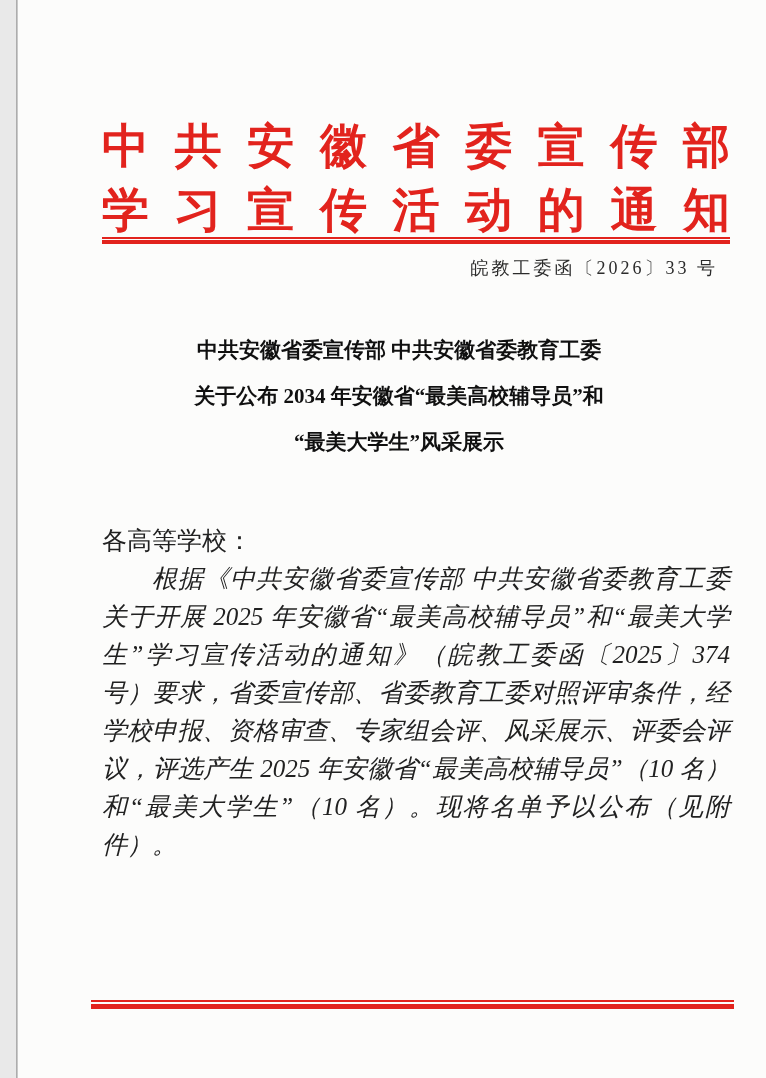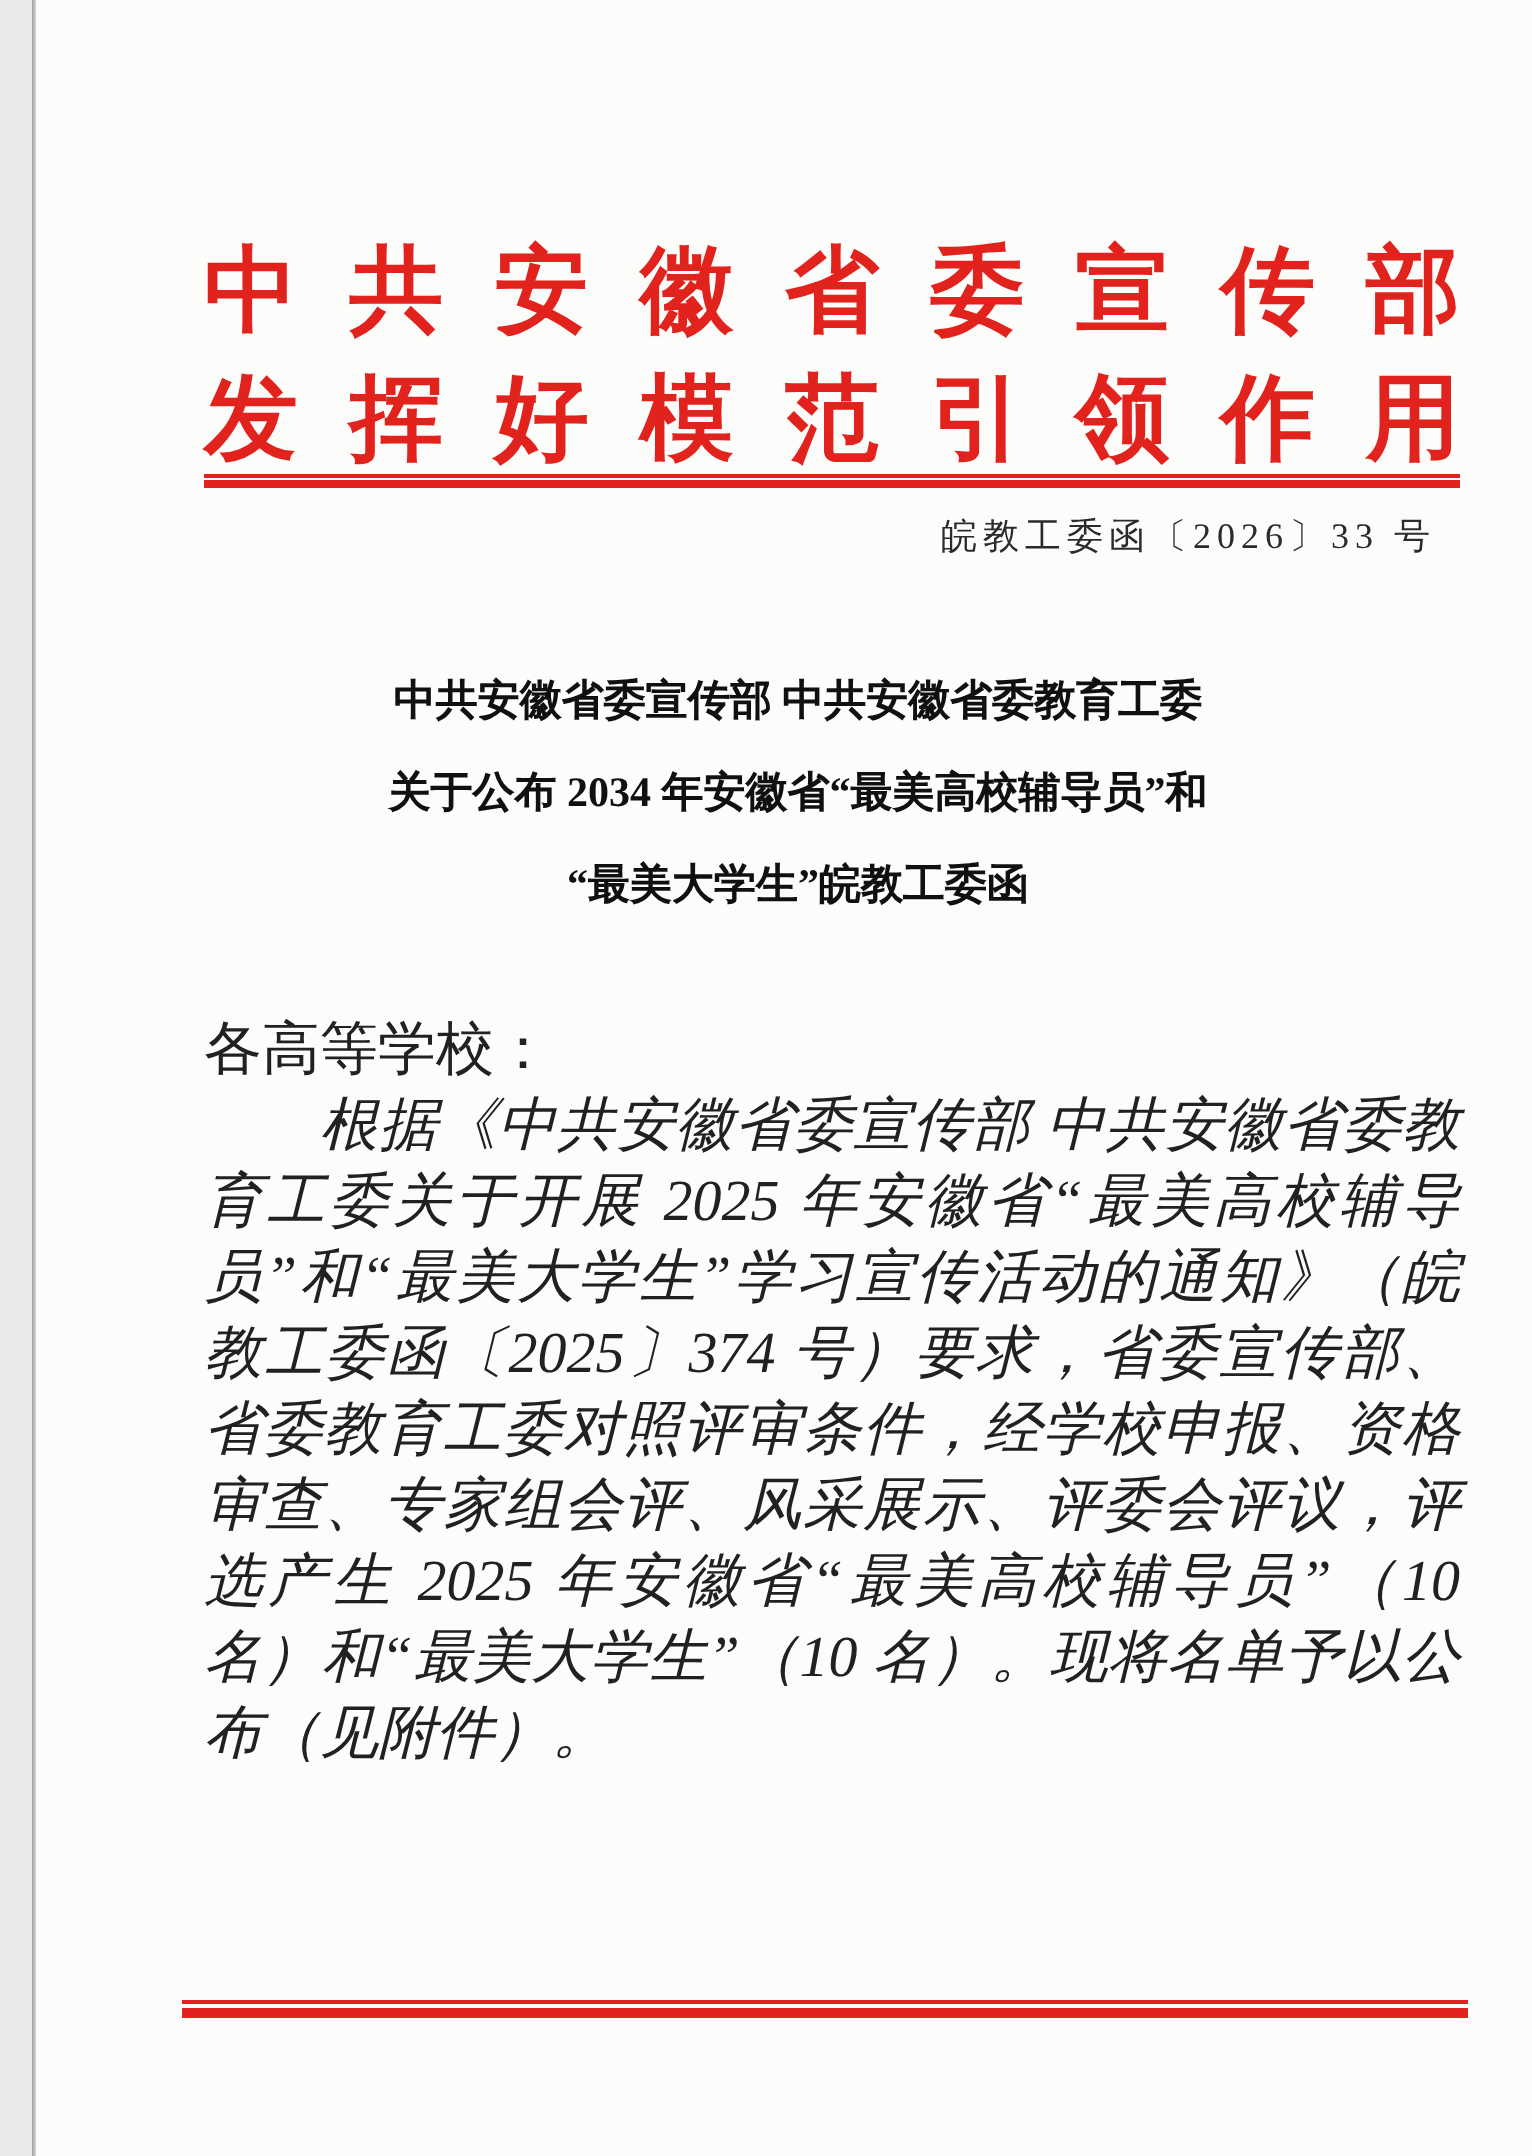--- a/index.html
+++ b/index.html
@@ -54,52 +54,52 @@
   
   .title{
     position:absolute;top:327px;left:40px;width:686px;
     text-align:center;
     font-size:21px;line-height:46px;
     font-weight:700;
     color:#101010;
   }
   
   .body-text{
-    position:absolute;top:506px;left:86px;width:628px;
-    font-size:29px;line-height:38px;
+    position:absolute;top:522px;left:86px;width:628px;
+    font-size:25px;line-height:38px;
     color:var(--ink);
     text-align:justify;
     text-justify:inter-character;
   }
   .salutation{margin:0;}
   .para{margin:0;text-indent:2em;font-style:italic;}
 </style>
 </head>
 <body>
 
 <div class="page">
   <div class="scan-edge"></div>
 
   <div class="letterhead">
     <div class="org-line">中共安徽省委宣传部</div>
-    <div class="org-line">发挥好模范引领作用</div>
+    <div class="org-line">学习宣传活动的通知</div>
   </div>
 
   <div class="rule rule-top">
     <div class="thin"></div>
     <div class="gap"></div>
     <div class="thick"></div>
   </div>
 
   <div class="doc-number">皖教工委函〔2026〕33 号</div>
 
   <div class="title">
     <div>中共安徽省委宣传部 中共安徽省委教育工委</div>
     <div>关于公布 2034 年安徽省“最美高校辅导员”和</div>
-    <div>“最美大学生”皖教工委函</div>
+    <div>“最美大学生”风采展示</div>
   </div>
 
   <div class="body-text">
     <p class="salutation">各高等学校：</p>
     <p class="para">根据《中共安徽省委宣传部 中共安徽省委教育工委关于开展 2025 年安徽省“最美高校辅导员”和“最美大学生”学习宣传活动的通知》（皖教工委函〔2025〕374 号）要求，省委宣传部、省委教育工委对照评审条件，经学校申报、资格审查、专家组会评、风采展示、评委会评议，评选产生 2025 年安徽省“最美高校辅导员”（10 名）和“最美大学生”（10 名）。现将名单予以公布（见附件）。</p>
   </div>
 
   <div class="rule rule-bottom">
     <div class="thin"></div>
     <div class="gap"></div>

